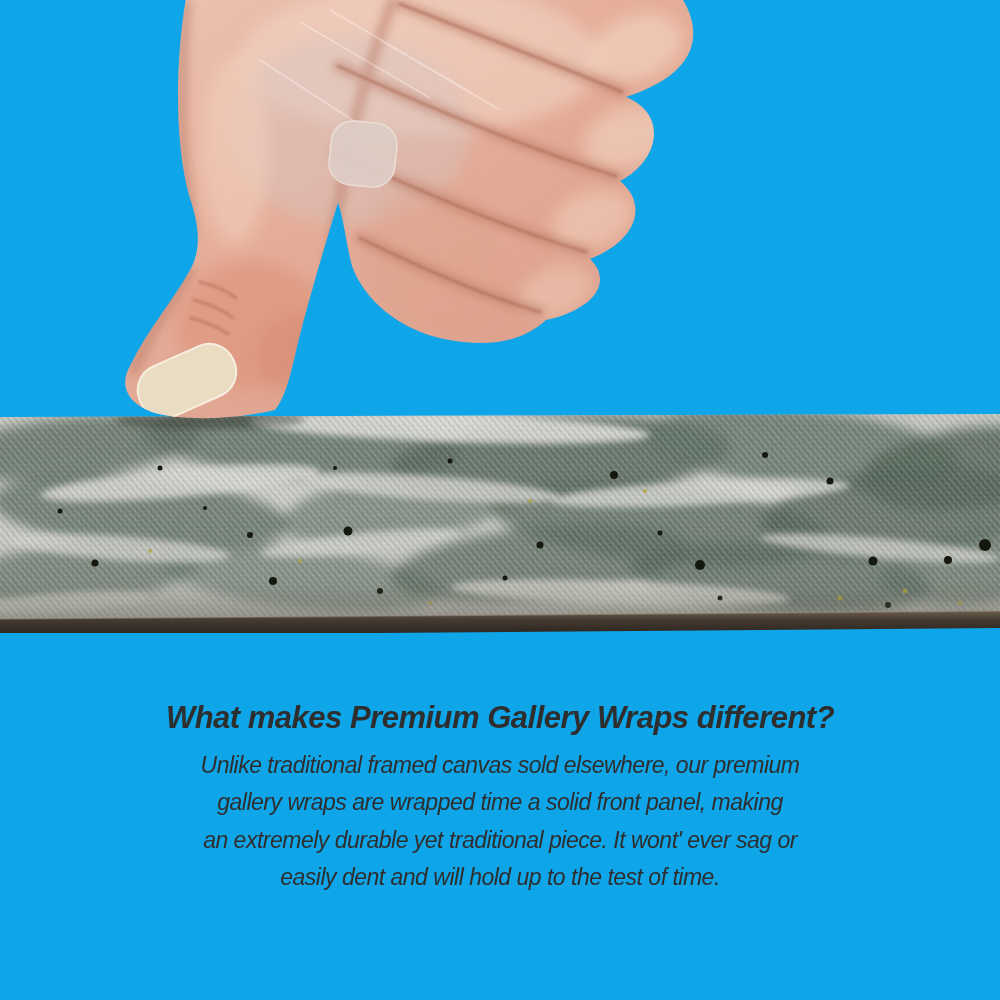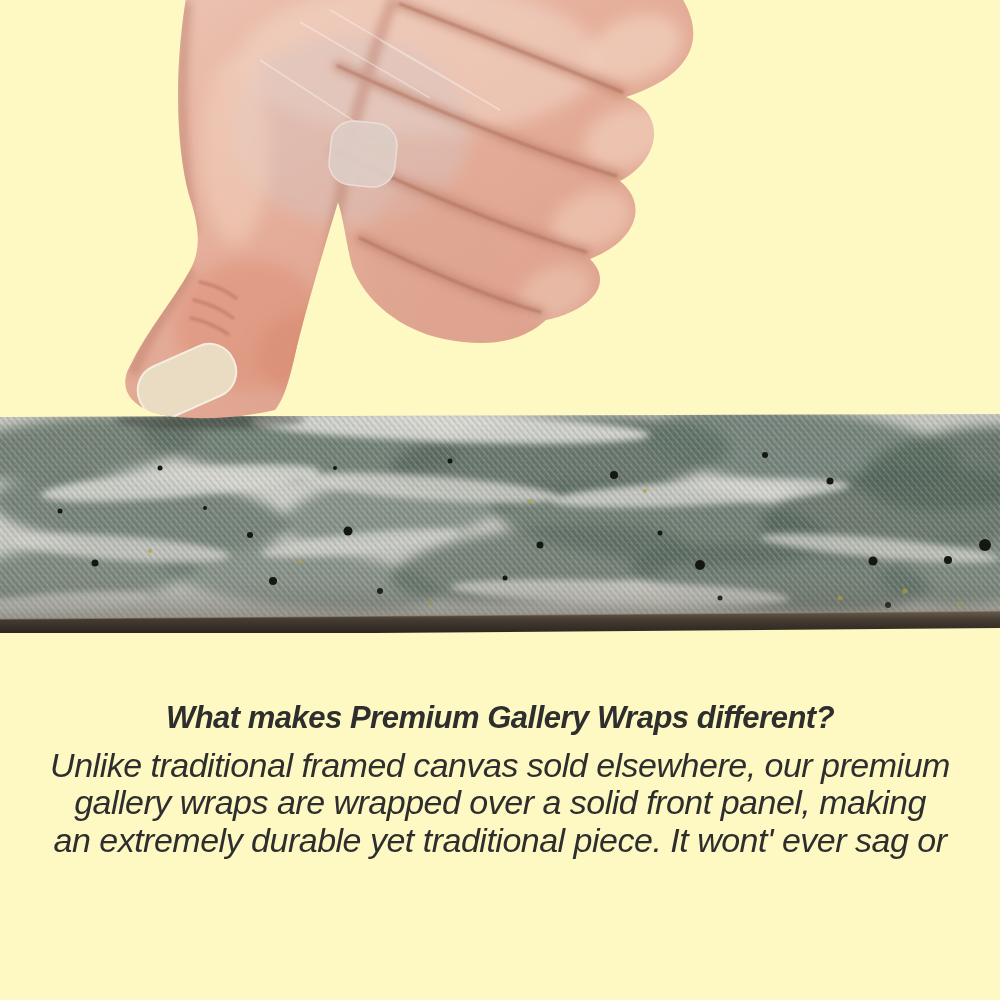--- a/index.html
+++ b/index.html
@@ -1,33 +1,33 @@
 <!DOCTYPE html>
 <html style="--text-color: #2e2e2e;"><head>
 <meta charset="utf-8">
 <style>
   html,body{margin:0;padding:0;background:#ffffff;}
   .stage{
     position:relative;width:1000px;height:1000px;overflow:hidden;
-    background:#fef9c3;font-family:"Liberation Sans", sans-serif;
+    background:#0ea5e9;font-family:"Liberation Sans", sans-serif;
   }
   .photo-area{position:absolute;inset:0;}
   .strip-svg{position:absolute;left:0;top:413px;width:1000px;height:220px;display:block;}
   .hand-svg{position:absolute;left:0;top:0;width:1000px;height:445px;display:block;}
   .info{
     position:absolute;left:0;top:700px;width:1000px;
     text-align:center;color:var(--text-color,#2e2e2e);
   }
   .info h2{
     margin:0 0 10px 0;
     font-style:italic;font-weight:600;font-size:31px;line-height:1.18;
     letter-spacing:-0.5px;
   }
   .info .desc-line{
-    font-style:italic;font-weight:400;font-size:34px;line-height:37.5px;
+    font-style:italic;font-weight:400;font-size:23px;line-height:37.5px;
     letter-spacing:-0.5px;
   }
 </style>
 </head>
 <body>
 
 <div class="stage">
 
   <div class="photo-area">
 
@@ -251,17 +251,18 @@
 
         <rect x="136" y="354" width="102" height="54" rx="26" transform="rotate(-24 187 381)" fill="#eadbc3" stroke="#f6efdf" stroke-width="2"></rect>
       </g>
     </svg>
   </div>
 
   <section class="info">
     <h2>What makes Premium Gallery Wraps different?</h2>
     <div>
         <div class="desc-line">Unlike traditional framed canvas sold elsewhere, our premium</div>
-        <div class="desc-line">gallery wraps are wrapped over a solid front panel, making</div>
+        <div class="desc-line">gallery wraps are wrapped time a solid front panel, making</div>
         <div class="desc-line">an extremely durable yet traditional piece. It wont' ever sag or</div>
+        <div class="desc-line">easily dent and will hold up to the test of time.</div>
       </div>
   </section>
 </div>
 
 </body></html>

